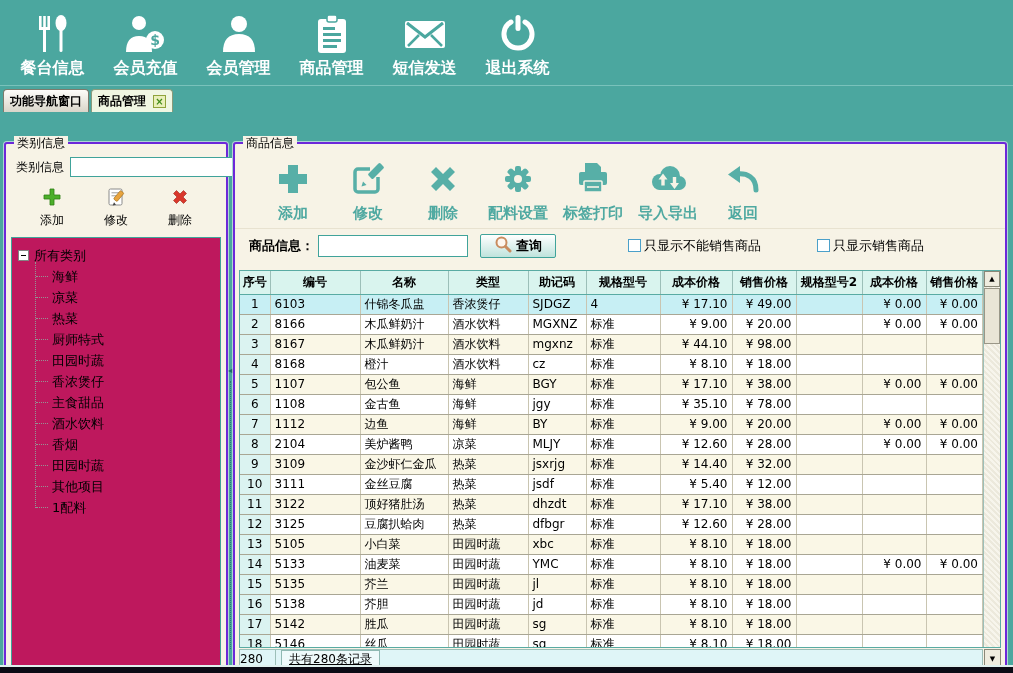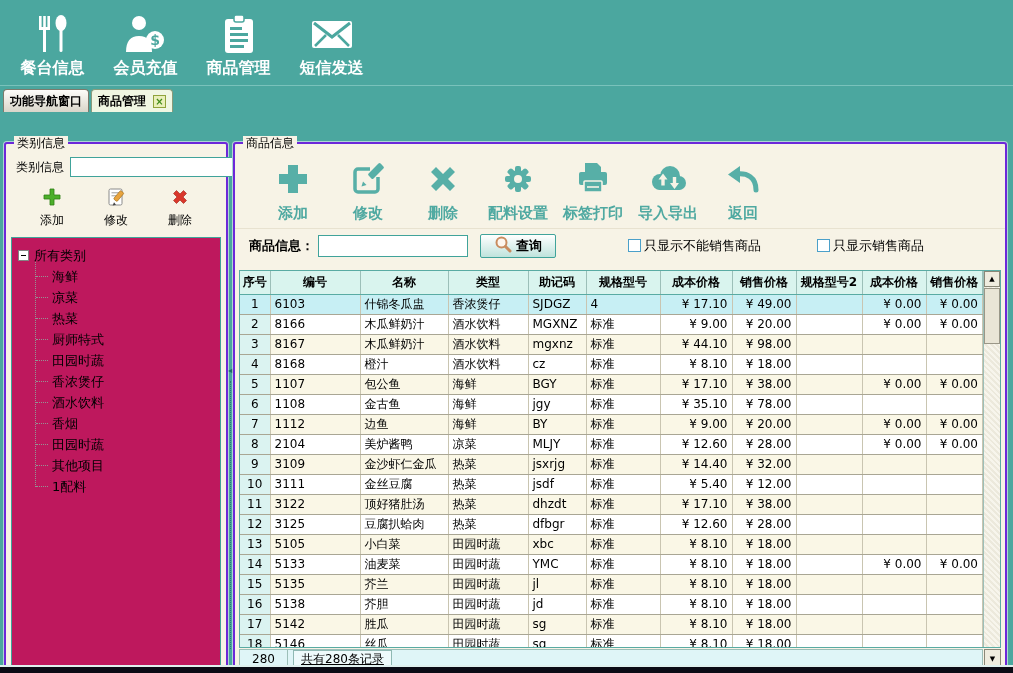--- a/index.html
+++ b/index.html
@@ -97,21 +97,21 @@
   .vscroll { position:absolute; right:0; top:0; bottom:0; width:17px;
     border-left:1px solid #9cbfb8;
     background:repeating-linear-gradient(45deg,#f7f5ec 0 2px,#ece9dc 2px 4px); }
   .sb-btn { background:#efecdf; border:1px solid #8a8878; color:#000;
     display:flex; align-items:center; justify-content:center; cursor:pointer; }
   .vscroll .up { position:absolute; top:0; left:0; right:0; height:16px; font-size:7px; }
   .vscroll .thumb { position:absolute; top:17px; left:0; right:0; height:56px;
     background:#e9e5d6; border:1px solid #9a9788; cursor:grab; }
   .statusrow { position:absolute; left:4px; right:22px; top:505px; height:20px;
     background:#dff5f7; border:1px solid #9cbfb8; display:flex; align-items:center; }
-  .status-count { width:48px; text-align:center; font-size:12px; align-self:stretch;
+  .status-count { width:36px; text-align:left; font-size:12px; align-self:stretch;
     line-height:18px; border-right:1px solid #9cbfb8; }
   .status-text { margin-left:5px; font-size:12px; background:#eefafb;
     border:1px solid #8fb9b3; padding:0 7px; line-height:16px; white-space:nowrap;text-decoration:underline; }
   .down-btn { position:absolute; right:4px; top:505px; width:17px; height:20px; font-size:7px; }
   .hscroll { position:absolute; left:4px; right:4px; top:527px; height:15px;
     display:flex; align-items:stretch;
     background:repeating-linear-gradient(45deg,#f7f5ec 0 2px,#ece9dc 2px 4px); }
   .hscroll .left { width:15px; font-size:7px; flex:0 0 auto; }
   .hscroll .thumb { width:446px; background:#e9e5d6; border:1px solid #9a9788;
     margin:0; flex:0 0 auto; cursor:grab; }
@@ -146,20 +146,29 @@
         <circle cx="15" cy="9" r="7" fill="#fff"></circle>
             <path d="M2 38 q0-16 13-16 q13 0 13 16 z" fill="#fff"></path>
         <circle cx="31" cy="26" r="9" fill="#fff"></circle>
         <text x="31" y="31" font-size="14" font-weight="bold" fill="#4BA79F" text-anchor="middle">$</text>
       </svg>
         </span>
       <span class="tb-label">会员充值</span>
     </div>
     <div class="tb-item">
       <span>
+          <svg width="44" height="40" viewBox="0 0 44 40" fill="#fff">
+        <circle cx="22" cy="10" r="8"></circle>
+            <path d="M6 38 q0-18 16-18 q16 0 16 18 z"></path>
+      </svg>
+        </span>
+      <span class="tb-label">会员管理</span>
+    </div>
+    <div class="tb-item">
+      <span>
           <svg width="44" height="40" viewBox="0 0 44 40">
         <rect x="8" y="5" width="28" height="34" rx="3" fill="#fff"></rect>
         <rect x="17" y="1" width="10" height="7" rx="2" fill="#fff" stroke="#4BA79F" stroke-width="1.5"></rect>
         <rect x="13" y="13" width="12" height="3" fill="#4BA79F"></rect>
             <rect x="13" y="19" width="18" height="3" fill="#4BA79F"></rect>
         <rect x="13" y="25" width="18" height="3" fill="#4BA79F"></rect>
             <rect x="13" y="31" width="14" height="3" fill="#4BA79F"></rect>
       </svg>
         </span>
       <span class="tb-label">商品管理</span>
@@ -167,20 +176,29 @@
     <div class="tb-item">
       <span>
           <svg width="44" height="40" viewBox="0 0 44 40">
         <rect x="2" y="7" width="40" height="27" rx="2" fill="#fff"></rect>
         <path d="M4 9 L22 23 L40 9" stroke="#4BA79F" stroke-width="3" fill="none"></path>
         <path d="M5 32 L16 21 M39 32 L28 21" stroke="#4BA79F" stroke-width="2.5" fill="none"></path>
       </svg>
         </span>
       <span class="tb-label">短信发送</span>
     </div>
+    <div class="tb-item">
+      <span>
+          <svg width="44" height="40" viewBox="0 0 44 40">
+        <path d="M15 8 a14 14 0 1 0 14 0" stroke="#fff" stroke-width="5" fill="none" stroke-linecap="round"></path>
+        <rect x="19.5" y="1" width="5" height="16" rx="2.5" fill="#fff"></rect>
+      </svg>
+        </span>
+      <span class="tb-label">退出系统</span>
+    </div>
   </div>
 
   <div class="tabbar">
     <div class="tab inactive">
       <span>功能导航窗口</span>
     </div>
     <div class="tab active">
       <span>商品管理</span>
       <span class="tab-close">×</span>
     </div>
@@ -223,20 +241,21 @@
           <span class="expand-box"></span>
           <span>所有类别</span>
         </div>
         <div class="tree-children">
             <div class="tree-item">海鲜</div>
             <div class="tree-item">凉菜</div>
             <div class="tree-item">热菜</div>
             <div class="tree-item">厨师特式</div>
             <div class="tree-item">田园时蔬</div>
             <div class="tree-item">香浓煲仔</div>
+            <div class="tree-item">主食甜品</div>
             <div class="tree-item">酒水饮料</div>
             <div class="tree-item">香烟</div>
             <div class="tree-item">田园时蔬</div>
             <div class="tree-item">其他项目</div>
             <div class="tree-item">1配料</div>
           </div>
       </div>
     </div>
 
     <div class="splitter">

